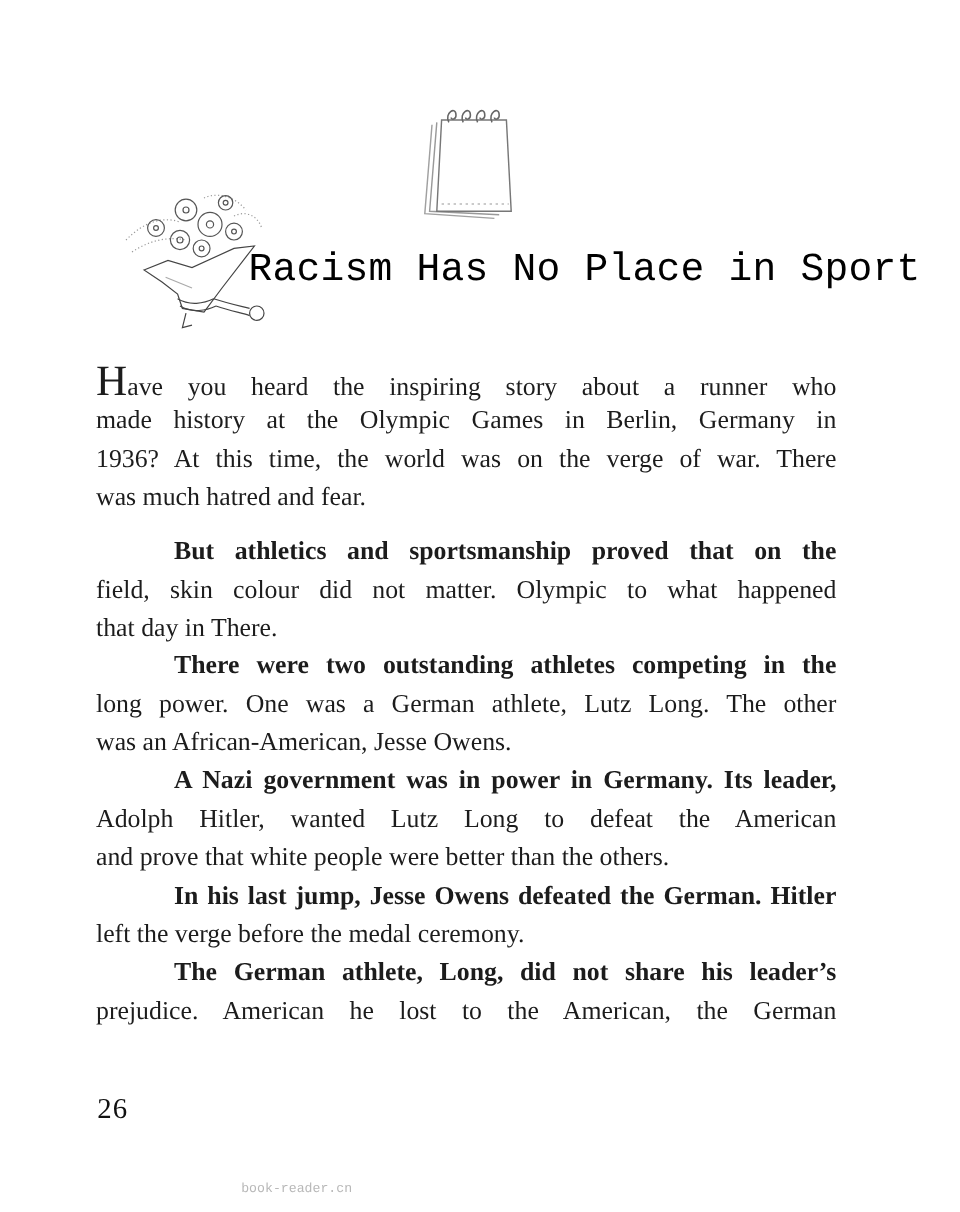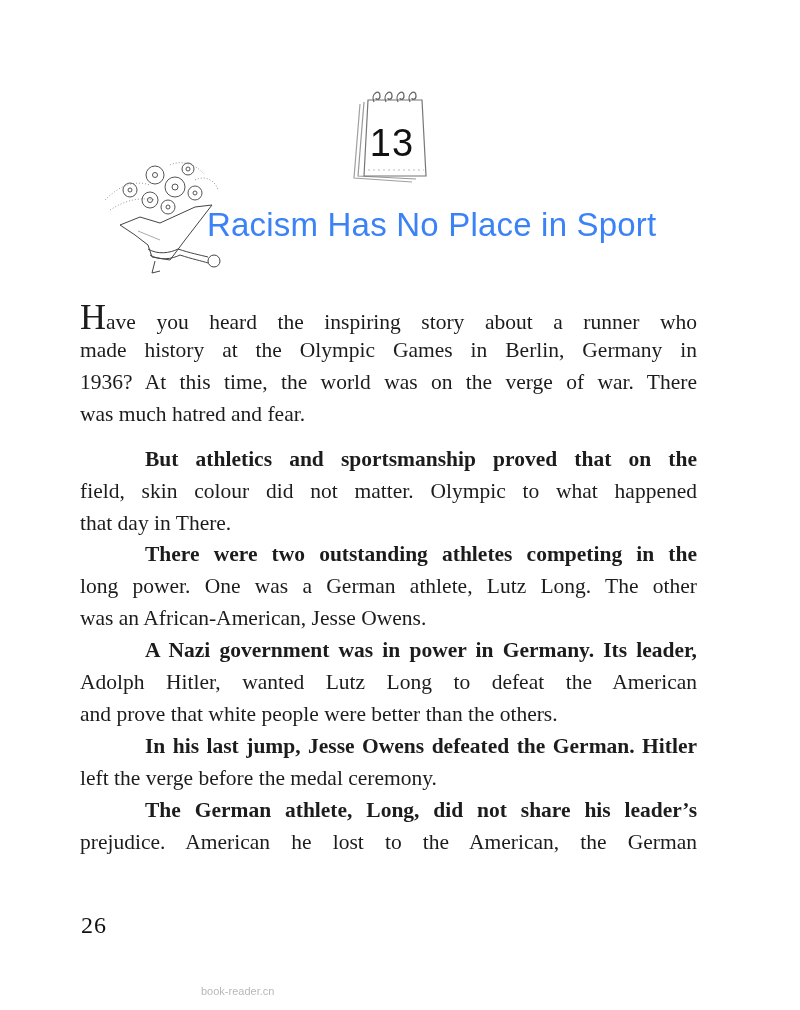--- a/index.html
+++ b/index.html
@@ -14,38 +14,38 @@
     }
     .calendar svg { position: absolute; left: 0; top: 0; }
     .cal-num {
       position: absolute; left: 0; top: 40px; width: 80px; text-align: center;
       font-family: "Liberation Sans", "DejaVu Sans", sans-serif;
       font-size: 38px; color: #111; letter-spacing: 1px;
     }
     .bouquet { position: absolute; left: 100px; top: 145px; width: 140px; height: 135px; }
     .chapter-title {
       position: absolute; left: 207px; top: 206px; white-space: nowrap;
-      font-family: Liberation Sans, sans-serif;
-      font-size: 33px; color: #3b82f6; letter-spacing: 0.2px;
+      font-family: Liberation Mono, monospace;
+      font-size: 33px; color: #000000; letter-spacing: 0.2px;
     }
     .body-text { position: absolute; left: 0; top: 0; width: 800px; }
     .line {
       position: absolute; left: 80px; width: 617px; white-space: nowrap;
       font-size: 21.5px; line-height: 28px; color: #1c1c1c;
     }
     .line.justify { text-align: justify; text-align-last: justify; }
     .line.indent { left: 145px; width: 552px; font-weight: bold; }
     .dropcap { font-size: 36px; line-height: 28px; }
     .page-number {
       position: absolute; left: 81px; top: 912px;
       font-size: 24px; color: #111; letter-spacing: 1px;
     }
     .watermark {
       position: absolute; left: 201px; top: 985px;
-      font-family: Liberation Sans, sans-serif;
+      font-family: Liberation Mono, monospace;
       font-size: 11px; color: #b8b8b8;
     }
   </style>
 </head>
 <body>
 
 <div class="calendar">
   <svg width="80" height="106" viewBox="0 0 80 106">
     <g fill="none" stroke="#8a8a8a" stroke-width="1.2">
       <path d="M8 22 L2 96 L60 100" stroke="#a0a0a0"></path>
@@ -53,21 +53,20 @@
       <path d="M16 18 L70 18 L74 94 L12 94 Z" stroke="#777"></path>
       <path d="M16 88 L72 88" stroke="#bbb" stroke-dasharray="2 3"></path>
     </g>
     <g fill="none" stroke="#666" stroke-width="1.3">
       <path d="M22 20 C18 12, 28 6, 28 14 C28 18, 24 18, 24 16"></path>
       <path d="M34 20 C30 12, 40 6, 40 14 C40 18, 36 18, 36 16"></path>
       <path d="M46 20 C42 12, 52 6, 52 14 C52 18, 48 18, 48 16"></path>
       <path d="M58 20 C54 12, 64 6, 64 14 C64 18, 60 18, 60 16"></path>
     </g>
   </svg>
-  <div class="cal-num">13</div>
 </div>
 
 <div class="bouquet">
   <svg width="140" height="135" viewBox="0 0 140 135">
     <g fill="none" stroke="#555" stroke-width="1">
 
       <path d="M5 55 C20 40, 35 35, 50 40" stroke="#999" stroke-dasharray="1 2"></path>
       <path d="M10 65 C25 55, 40 52, 55 55" stroke="#999" stroke-dasharray="1 2"></path>
       <path d="M70 20 C80 15, 95 18, 105 30" stroke="#999" stroke-dasharray="1 2"></path>
       <path d="M95 35 C105 30, 115 35, 118 45" stroke="#999" stroke-dasharray="1 2"></path>

